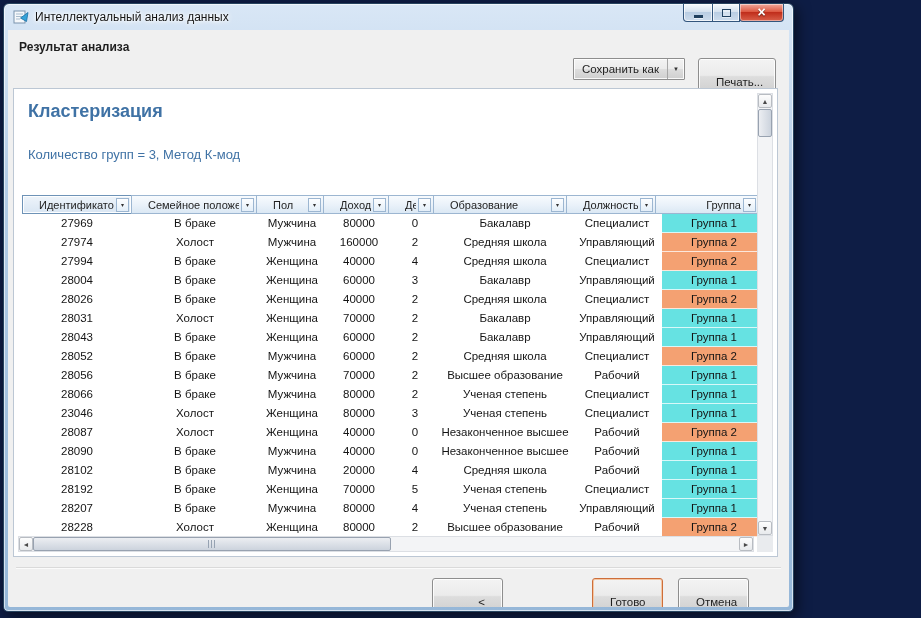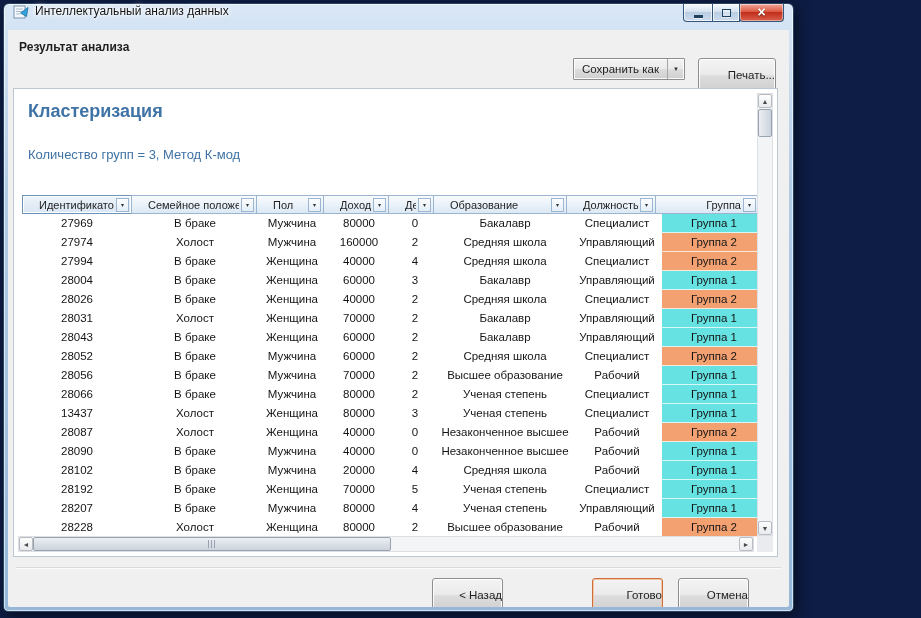--- a/index.html
+++ b/index.html
@@ -10,21 +10,21 @@
     -webkit-font-smoothing:antialiased;
   }
   
   .window{
     position:absolute;left:3px;top:3px;width:791px;height:609px;
     border:1px solid #26435f;border-radius:6px 6px 5px 5px;
     background:linear-gradient(180deg,#d9e7f6,#b3cce6 30%,#a2c0de 70%,#96b7d8);
     box-shadow:inset 0 0 0 1px rgba(255,255,255,.6), 3px 4px 14px rgba(0,0,0,.55);
     box-sizing:border-box;
   }
-  .titlebar{height:25px;position:relative;display:flex;padding-left:9px;}
+  .titlebar{height:25px;position:relative;display:flex;align-items:center;padding-left:9px;}
   .app-icon{width:16px;height:16px;flex:none;display:block;}
   .title-text{margin-left:6px;font-size:12px;color:#151515;
     text-shadow:0 0 3px #fff,0 0 6px #fff,0 0 6px #fff;white-space:nowrap;}
   .win-controls{position:absolute;right:9px;top:-1px;display:flex;}
   .win-btn{height:19px;border:1px solid #33567d;border-top:1px solid #26435f;border-radius:0 0 4px 4px;
     background:linear-gradient(#f6fafd,#d6e2ef 45%,#b9cde3 50%,#cddcec);
     display:flex;align-items:center;justify-content:center;margin-left:-1px;
     box-shadow:inset 0 0 0 1px rgba(255,255,255,.7);box-sizing:border-box;cursor:default;}
   .win-btn.min{width:30px;border-bottom-right-radius:0;border-radius:0 0 0 4px;}
   .win-btn.max{width:28px;border-radius:0;}
@@ -38,21 +38,21 @@
     text-shadow:0 1px 1px rgba(0,0,0,.5);}
   
   .dialog{position:absolute;left:4px;right:4px;top:26px;bottom:4px;background:#f0f0f0;
     border-radius:0 0 2px 2px;overflow:hidden;}
   .subtitle{position:absolute;left:11px;top:10px;font-size:12px;font-weight:bold;color:#1e1e1e;}
   
   .btn{position:absolute;height:34px;box-sizing:border-box;
     border:1px solid #8e8e8e;border-radius:3px;
     background:linear-gradient(#f3f3f3,#ebebeb 48%,#dddddd 52%,#cfcfcf);
     box-shadow:inset 0 0 0 1px rgba(255,255,255,.85);
-    font-family:inherit;font-size:11.5px;color:#1e1e1e;text-align:right;padding:0;cursor:default;}
+    font-family:inherit;font-size:11.5px;color:#1e1e1e;text-align:right;padding:17px;cursor:default;}
   .saveas-btn{position:absolute;top:28px;right:104px;width:112px;height:22px;box-sizing:border-box;
     border:1px solid #8e8e8e;border-radius:1px;
     background:linear-gradient(#f3f3f3,#ebebeb 48%,#dddddd 52%,#cfcfcf);
     box-shadow:inset 0 0 0 1px rgba(255,255,255,.85);
     display:flex;align-items:center;}
   .saveas-label{flex:1;text-align:center;font-size:11.5px;color:#1e1e1e;}
   .saveas-arrow{width:16px;height:100%;border-left:1px solid #a6a6a6;display:flex;align-items:center;
     justify-content:center;font-size:6px;color:#333;}
   .print-btn{top:28px;right:13px;width:78px;}
   
@@ -277,21 +277,21 @@
             <div class="td col0">28066</div>
             <div class="td col1">В браке</div>
             <div class="td col2">Мужчина</div>
             <div class="td col3">80000</div>
             <div class="td col4">2</div>
             <div class="td col5">Ученая степень</div>
             <div class="td col6">Специалист</div>
             <div class="td col7 group-cell" style="background: rgb(102, 226, 226);">Группа 1</div>
           </div>
           <div class="tr">
-            <div class="td col0">13437</div>
+            <div class="td col0">23046</div>
             <div class="td col1">Холост</div>
             <div class="td col2">Женщина</div>
             <div class="td col3">80000</div>
             <div class="td col4">3</div>
             <div class="td col5">Ученая степень</div>
             <div class="td col6">Специалист</div>
             <div class="td col7 group-cell" style="background: rgb(102, 226, 226);">Группа 1</div>
           </div>
           <div class="tr">
             <div class="td col0">28087</div>

